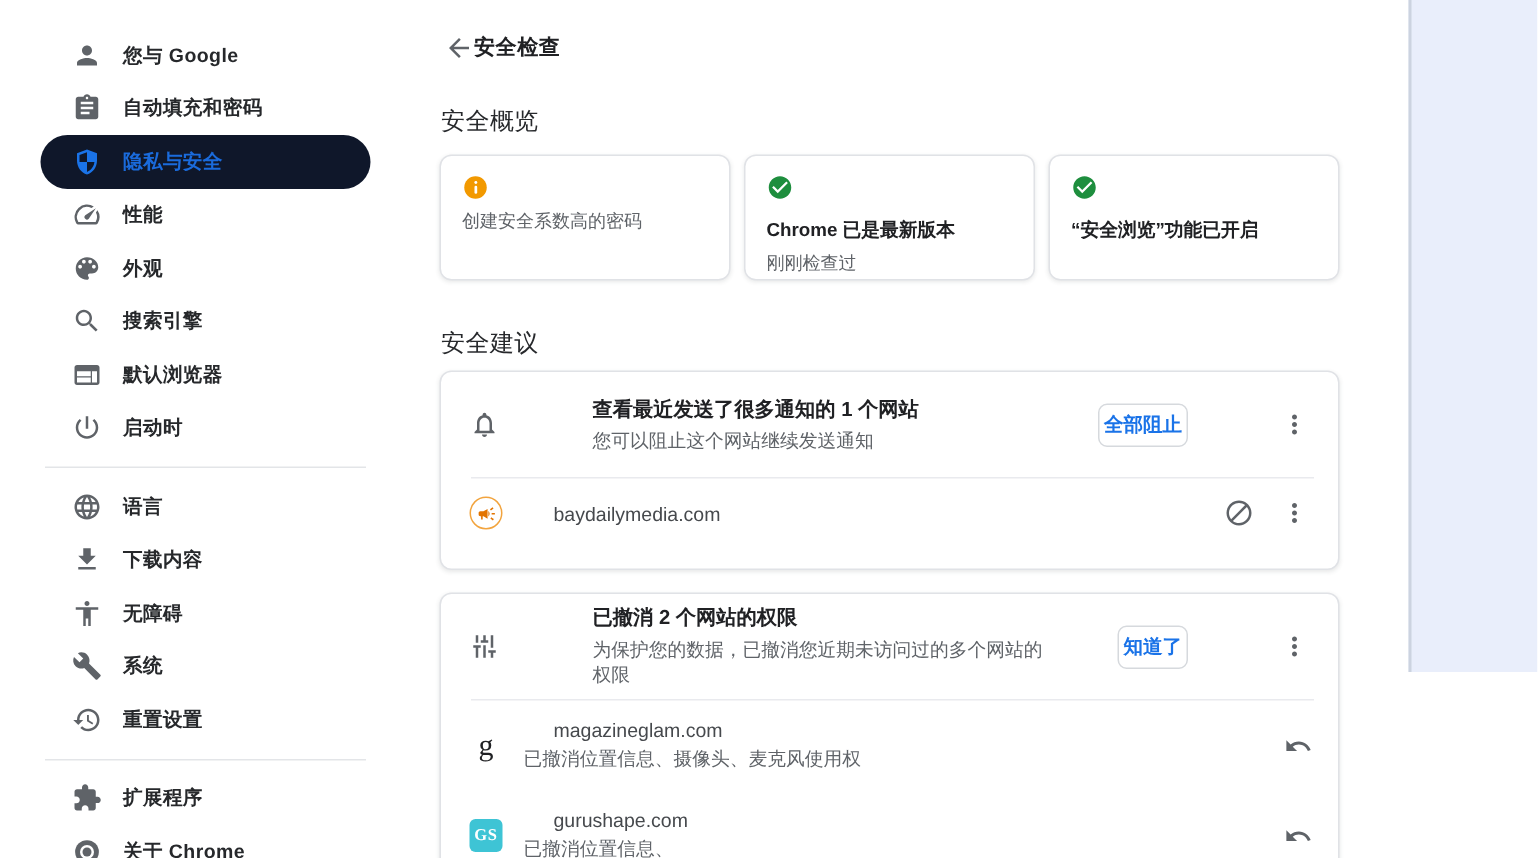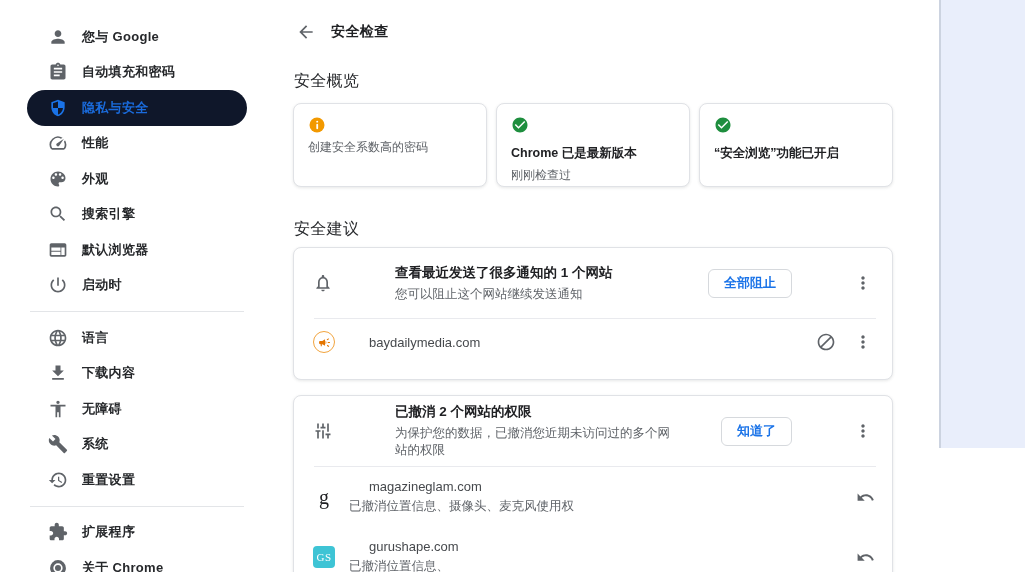--- a/index.html
+++ b/index.html
@@ -18,21 +18,21 @@
     width:220px; border-radius:18px; padding-left:21px; gap:14px; cursor:pointer; }
   .nav-item .ico { width:20px; height:20px; color:#5f6368; flex:none; }
   .nav-item .lbl { font-size:13px; font-weight:700; color:#26282b; letter-spacing:.3px; white-space:nowrap; }
   .nav-item.selected { background:#0f172a; }
   .nav-item.selected .ico { color:#1a73e8; }
   .nav-item.selected .lbl { color:#1a6bdc; }
   .nav-divider { border-top:1px solid #e3e5e8; margin:8px 0 8px 30px; width:214px; }
 
   
   .main { position:absolute; left:293px; top:0; width:600px; height:572px; }
-  .page-header { position:absolute; top:22px; left:3px; display:flex; align-items:center; gap:15px; }
+  .page-header { position:absolute; top:22px; left:3px; display:flex; align-items:center; gap:0; }
   .back-btn { width:20px; height:20px; border:none; background:none; color:#5f6368; cursor:pointer; padding:0; }
   .page-title { font-size:14px; font-weight:700; color:#202124; letter-spacing:.4px; }
   .section-label { position:absolute; left:1px; font-size:16px; font-weight:400; color:#27292c; letter-spacing:.3px; }
   .lbl-overview { top:71px; }
   .lbl-rec { top:219px; }
 
   .card { background:#fff; border:1px solid #e0e2e6; border-radius:8px;
     box-shadow:0 1px 3px rgba(60,64,67,.12); }
 
   
@@ -46,37 +46,37 @@
 
   
   .rec-card { position:absolute; left:0; width:600px; }
   .card-a { top:247px; height:133px; }
   .card-b { top:395px; height:245px; }
   .rec-header { display:flex; align-items:center; padding:0 12px 0 19px; height:70px;gap:48px; }
   .rec-ico { width:20px; height:20px; color:#5f6368; margin-right:14px; flex:none; }
   .rec-text { flex:1; min-width:0; }
   .rec-title { font-size:13.5px; font-weight:700; color:#202124; }
   .rec-sub { font-size:12.5px; color:#5f6368; margin-top:4px; }
-  .text-button { height:29px; padding:0 15px; border:1px solid #d6d9dd; border-radius:6px;
+  .text-button { height:29px; padding:0 3px; border:1px solid #d6d9dd; border-radius:6px;
     background:#fff; color:#1a73e8; font-weight:700; font-size:13px; margin-right:13px;
     cursor:pointer; font-family:inherit; white-space:nowrap; }
   .icon-btn { width:20px; height:20px; border:none; background:none; color:#5f6368;
     padding:0; cursor:pointer; flex:none; }
   .rec-header .icon-btn { margin-right:7px; }
   .card-divider { border-top:1px solid #e9eaee; margin:0 16px 0 20px; }
 
   .site-row { display:flex; align-items:center; padding:12px 16px 12px 19px; }
   .favicon { width:22px; height:22px; margin-right:14px; flex:none;
     display:flex; align-items:center; justify-content:center; }
   .favicon-campaign { border:1.5px solid #f2a43e; border-radius:50%; color:#e37400; }
   .favicon-campaign .glyph { width:13px; height:13px; }
   .favicon-letter { font-family:"Liberation Serif","DejaVu Serif",serif; font-size:20px;
     color:#202124; line-height:1; }
   .favicon-gs { background:#3ec4d5; border-radius:4px; color:#fff;
-    font-family:"Liberation Serif","DejaVu Serif",serif; font-size:11px; font-weight:400; letter-spacing:.5px; }
+    font-family:"Liberation Serif","DejaVu Serif",serif; font-size:11px; font-weight:700; letter-spacing:.5px; }
   .site-text { flex:1; min-width:0; }
   .site-domain { font-size:13px; color:#46494d;margin-left:20px; }
   .site-detail { font-size:12.5px; color:#5f6368; margin-top:4px; }
   .site-row .block-btn { margin-right:17px; }
   .site-row .dots-btn { margin-right:3px; }
   .site-row .undo-btn { margin-right:1px; width:19px; height:19px; }
 </style>
 </head>
 <body>
 

